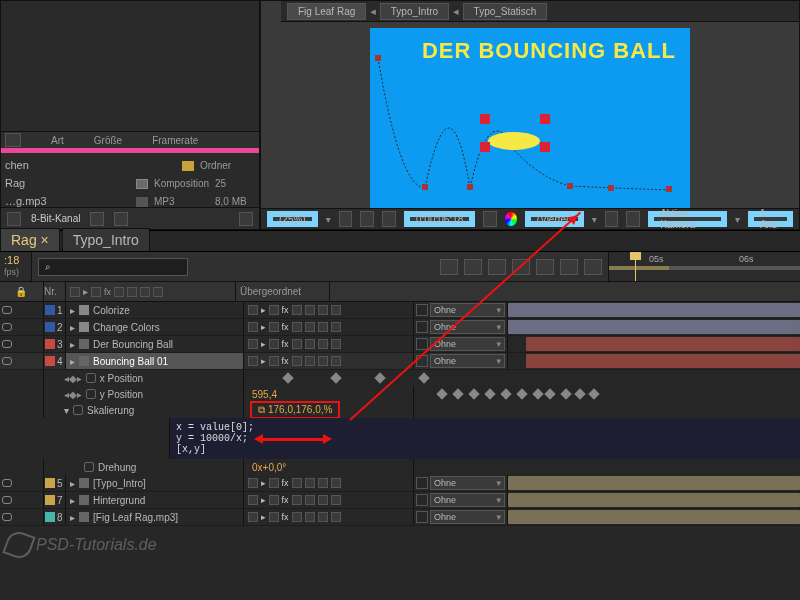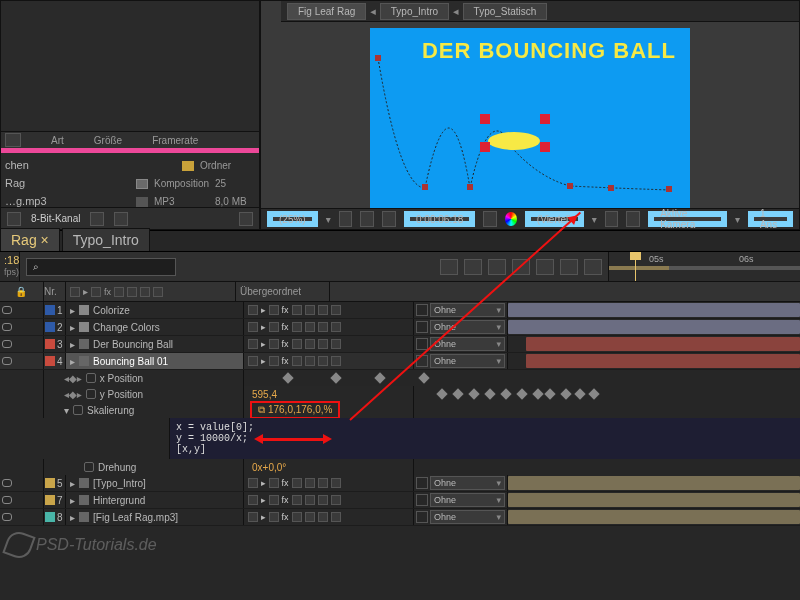--- a/index.html
+++ b/index.html
@@ -36,21 +36,21 @@
   .view-foot { display:flex; align-items:center; height:22px; background:#2b2b2b; border-top:1px solid #111; padding:0 6px; gap:8px; font-size:10px;}
   .vf-btn { height:16px; padding:0 6px; border:6px solid #7dd3fc; background:#3a3a3a; display:flex; align-items:center; }
   .vf-ic  { width:16px; height:16px; border:1px solid #555; background:#3a3a3a; }
   .colorwheel { width:14px; height:14px; border-radius:50%; background:conic-gradient(red,yellow,lime,cyan,blue,magenta,red); }
 
   .tl-tabs { display:flex; height:22px; background:#262626; border-top:1px solid #000; border-bottom:1px solid #000; align-items:end; }
   .tl-tab { padding:3px 10px; background:#353535; border:1px solid #111; border-bottom:none; font-size:14px; margin-right:2px;}
   .tl-tab.active { background:#404040; color:#e6c97a; }
 
   .tl-top { display:flex; height:30px; background:#303030; border-bottom:1px solid #111; }
-  .tl-tc { width:20px; background:#2b2b2b; border-right:1px solid #111; color:#e7c46b; font-size:11px; padding:2px 4px; line-height:12px;}
+  .tl-tc { width:32px; background:#2b2b2b; border-right:1px solid #111; color:#e7c46b; font-size:11px; padding:2px 4px; line-height:12px;}
   .tl-search { flex:1; display:flex; align-items:center; padding:0 6px; gap:6px; }
   .srch { height:18px; background:#1e1e1e; border:1px solid #555; color:#ccc; padding:0 18px 0 6px; font-size:10px; width:150px; }
   .tl-icons { display:flex; gap:6px; align-items:center; margin-left:auto; }
   .tli { width:18px; height:16px; background:#3a3a3a; border:1px solid #555; }
   .ruler { width:192px; background:#2b2b2b; border-left:1px solid #111; position:relative; }
   .ruler .rlabel { position:absolute; top:2px; font-size:9px; color:#aaa; }
   .playhead { position:absolute; top:0; bottom:0; width:1px; background:#e7c46b; }
   .playhead::before { content:''; position:absolute; top:0; left:-5px; width:11px; height:8px; background:#e7c46b; }
   .work-area { position:absolute; top:14px; left:0; right:0; height:4px; background:#555;}
   .wa-fill { position:absolute; top:14px; left:0; width:60px; height:4px; background:#8a7a50;}

